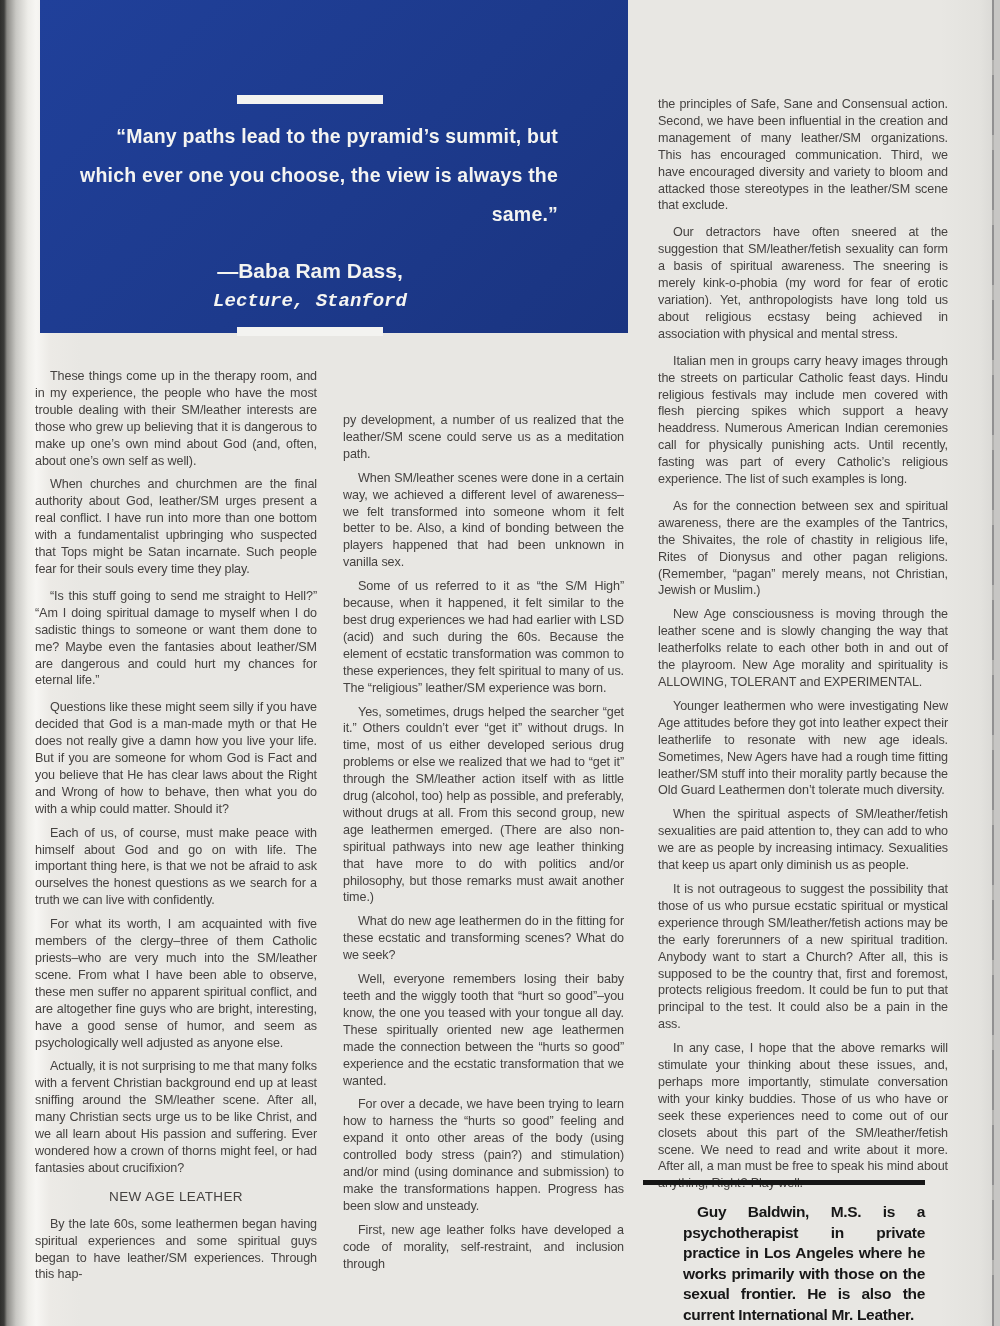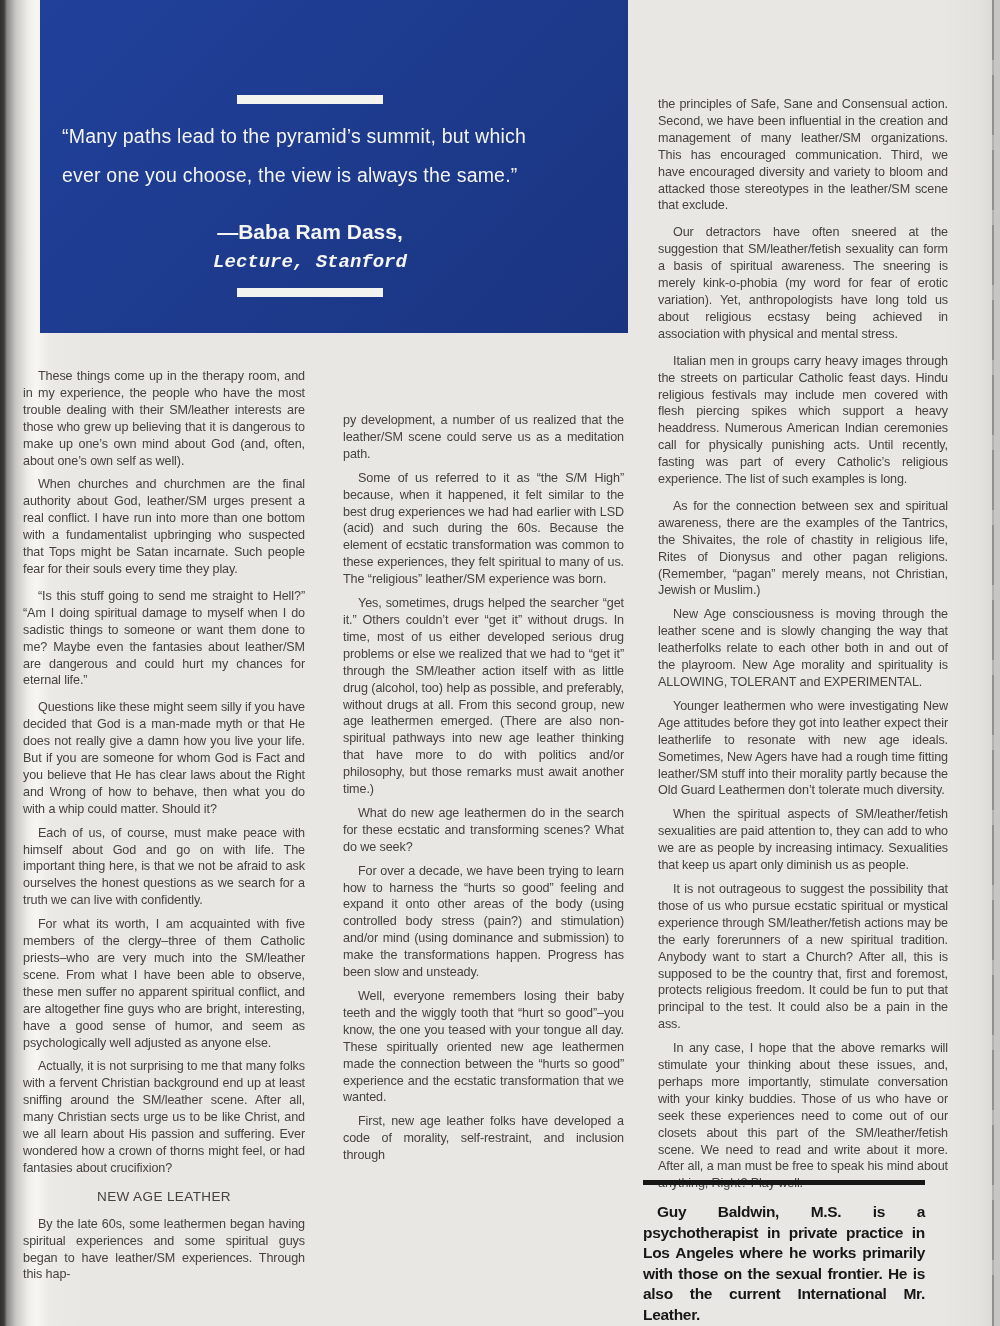--- a/index.html
+++ b/index.html
@@ -25,51 +25,52 @@
   .quote-box {
     position:absolute; left:40px; top:0; width:588px; height:333px;
     background:linear-gradient(135deg,#20409a 0%,#1d3a8c 55%,#1a3480 100%);
     display:flex; flex-direction:column; align-items:center;
     padding-top:95px; box-sizing:border-box;
   }
   .quote-inner { width:100%; padding:0 70px 0 22px; box-sizing:border-box;
     display:flex; flex-direction:column; align-items:center; }
   .qbar { width:146px; height:9px; background:#f3f3f0; }
   .quote-text {
-    margin-top:13px; max-width:505px; text-align:left;
-    color:#f4f4f1; font-weight:normal; font-size:19.5px; line-height:39px;
+    margin-top:13px; max-width:505px; text-align:right;
+    color:#f4f4f1; font-weight:bold; font-size:19.5px; line-height:39px;
     letter-spacing:.2px;
   }
   .quote-attr { margin-top:25px; color:#f4f4f1; font-weight:bold; font-size:21px; }
   .quote-src  { margin-top:7px; color:#f4f4f1; font-weight:bold; font-style:italic; font-size:19px;font-family:Liberation Mono, monospace; }
   .qbar.bottom { margin-top:15px; }
 
   
   .col {
     position:absolute; text-align:justify; color:#454240;
     font-size:12.6px; line-height:16.9px; letter-spacing:-.1px;
   }
   .col p { margin:0 0 7px 0; text-indent:15px; }
   .col p.cont { text-indent:0;margin-top:44px; }
   .col p.gap { margin-top:10px; }
-  .col-1 { left:23px;  top:368px; width:282px; }
+  .col-1 { left:35px;  top:368px; width:282px; }
   .col-2 { left:343px; top:368px; width:281px; }
   .col-3 { left:658px; top:52px;  width:290px; }
   .section-heading {
     text-align:center; font-weight:400; font-size:13.5px; letter-spacing:.4px;
     margin:12px 0 10px 0; color:#454240;
   }
 
   
   .bio-block { position:absolute; left:643px; top:1180px; width:282px; }
   .bio-rule { height:5px; background:#161616; }
   .bio-text {
     margin-top:17px; color:#171717; font-weight:bold;
     font-size:15.5px; line-height:20.5px; letter-spacing:-.3px; text-align:justify;
     text-indent:14px;
+    margin-left:40px;
   }
 </style>
 </head>
 <body>
 
 <div class="page">
 
   <div class="page-right-paper"></div>
   <div class="page-right-edge"></div>
 
@@ -90,25 +91,26 @@
     <p class="gap">Questions like these might seem silly if you have decided that God is a man-made myth or that He does not really give a damn how you live your life. But if you are someone for whom God is Fact and you believe that He has clear laws about the Right and Wrong of how to behave, then what you do with a whip could matter. Should it?</p>
     <p>Each of us, of course, must make peace with himself about God and go on with life. The important thing here, is that we not be afraid to ask ourselves the honest questions as we search for a truth we can live with confidently.</p>
     <p>For what its worth, I am acquainted with five members of the clergy–three of them Catholic priests–who are very much into the SM/leather scene. From what I have been able to observe, these men suffer no apparent spiritual conflict, and are altogether fine guys who are bright, interesting, have a good sense of humor, and seem as psychologically well adjusted as anyone else.</p>
     <p>Actually, it is not surprising to me that many folks with a fervent Christian background end up at least sniffing around the SM/leather scene. After all, many Christian sects urge us to be like Christ, and we all learn about His passion and suffering. Ever wondered how a crown of thorns might feel, or had fantasies about crucifixion?</p>
     <div class="section-heading">NEW AGE LEATHER</div>
     <p>By the late 60s, some leathermen began having spiritual experiences and some spiritual guys began to have leather/SM experiences. Through this hap-</p>
   </div>
 
   <div class="col col-2">
     <p class="cont">py development, a number of us realized that the leather/SM scene could serve us as a meditation path.</p>
+    <p>When SM/leather scenes were done in a certain way, we achieved a different level of awareness–we felt transformed into someone whom it felt better to be. Also, a kind of bonding between the players happened that had been unknown in vanilla sex.</p>
     <p>Some of us referred to it as “the S/M High” because, when it happened, it felt similar to the best drug experiences we had had earlier with LSD (acid) and such during the 60s. Because the element of ecstatic transformation was common to these experiences, they felt spiritual to many of us. The “religious” leather/SM experience was born.</p>
     <p>Yes, sometimes, drugs helped the searcher “get it.” Others couldn’t ever “get it” without drugs. In time, most of us either developed serious drug problems or else we realized that we had to “get it” through the SM/leather action itself with as little drug (alcohol, too) help as possible, and preferably, without drugs at all. From this second group, new age leathermen emerged. (There are also non-spiritual pathways into new age leather thinking that have more to do with politics and/or philosophy, but those remarks must await another time.)</p>
-    <p>What do new age leathermen do in the search for these ecstatic and transforming scenes? What do we seek?</p>
+    <p>What do new age leathermen do in the fitting for these ecstatic and transforming scenes? What do we seek?</p>
+    <p>Well, everyone remembers losing their baby teeth and the wiggly tooth that “hurt so good”–you know, the one you teased with your tongue all day. These spiritually oriented new age leathermen made the connection between the “hurts so good” experience and the ecstatic transformation that we wanted.</p>
     <p>For over a decade, we have been trying to learn how to harness the “hurts so good” feeling and expand it onto other areas of the body (using controlled body stress (pain?) and stimulation) and/or mind (using dominance and submission) to make the transformations happen. Progress has been slow and unsteady.</p>
-    <p>Well, everyone remembers losing their baby teeth and the wiggly tooth that “hurt so good”–you know, the one you teased with your tongue all day. These spiritually oriented new age leathermen made the connection between the “hurts so good” experience and the ecstatic transformation that we wanted.</p>
     <p>First, new age leather folks have developed a code of morality, self-restraint, and inclusion through</p>
   </div>
 
   <div class="col col-3">
     <p class="cont">the principles of Safe, Sane and Consensual action. Second, we have been influential in the creation and management of many leather/SM organizations. This has encouraged communication. Third, we have encouraged diversity and variety to bloom and attacked those stereotypes in the leather/SM scene that exclude.</p>
     <p class="gap">Our detractors have often sneered at the suggestion that SM/leather/fetish sexuality can form a basis of spiritual awareness. The sneering is merely kink-o-phobia (my word for fear of erotic variation). Yet, anthropologists have long told us about religious ecstasy being achieved in association with physical and mental stress.</p>
     <p class="gap">Italian men in groups carry heavy images through the streets on particular Catholic feast days. Hindu religious festivals may include men covered with flesh piercing spikes which support a heavy headdress. Numerous American Indian ceremonies call for physically punishing acts. Until recently, fasting was part of every Catholic’s religious experience. The list of such examples is long.</p>
     <p class="gap">As for the connection between sex and spiritual awareness, there are the examples of the Tantrics, the Shivaites, the role of chastity in religious life, Rites of Dionysus and other pagan religions. (Remember, “pagan” merely means, not Christian, Jewish or Muslim.)</p>
     <p>New Age consciousness is moving through the leather scene and is slowly changing the way that leatherfolks relate to each other both in and out of the playroom. New Age morality and spirituality is ALLOWING, TOLERANT and EXPERIMENTAL.</p>
     <p>Younger leathermen who were investigating New Age attitudes before they got into leather expect their leatherlife to resonate with new age ideals. Sometimes, New Agers have had a rough time fitting leather/SM stuff into their morality partly because the Old Guard Leathermen don’t tolerate much diversity.</p>

